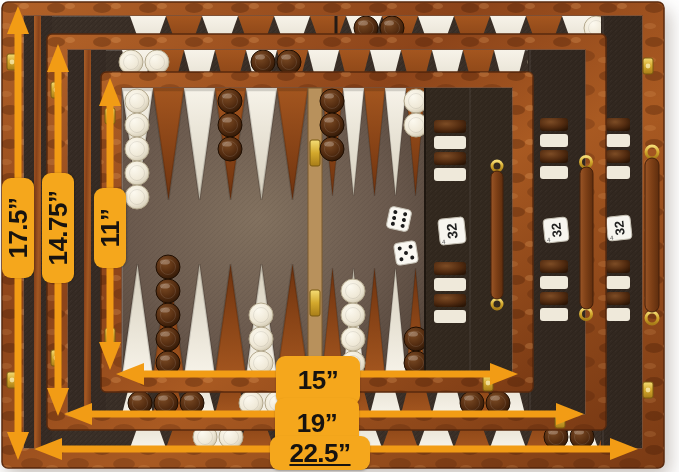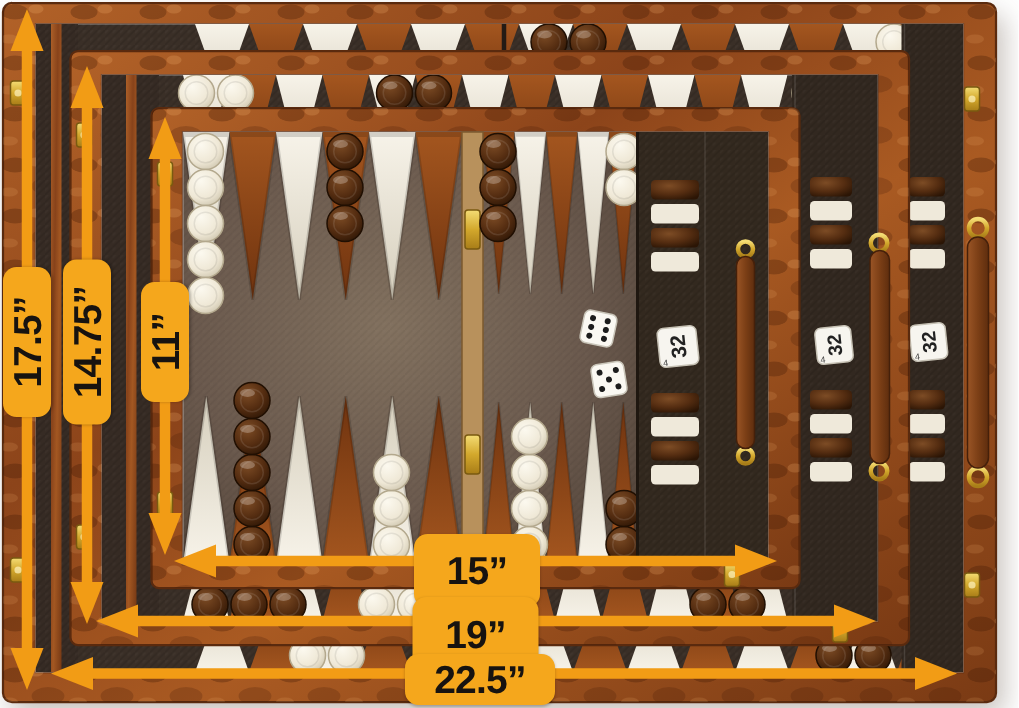--- a/index.html
+++ b/index.html
@@ -426,14 +426,14 @@
     <polygon points="34,449 62,438 62,460"></polygon>
         <polygon points="638,449 610,438 610,460"></polygon>
   </g>
 </svg>
 
 <div class="dim-label v" style="left:-32px;top:212px;width:100px;height:32px;">17.5”</div>
 <div class="dim-label v" style="left:3px;top:212px;width:110px;height:32px;">14.75”</div>
 <div class="dim-label v" style="left:70px;top:212px;width:80px;height:32px;">11”</div>
 <div class="dim-label" style="left:276px;top:356px;width:84px;height:49px;">15”</div>
 <div class="dim-label" style="left:275px;top:398px;width:84px;height:50px;">19”</div>
-<div class="dim-label" style="left:270px;top:436px;width:100px;height:34px;">22.5”</div>
+<div class="dim-label" style="left:270px;top:436px;width:100px;height:34px;text-decoration:underline;">22.5”</div>
 </div>
 
 </body></html>

